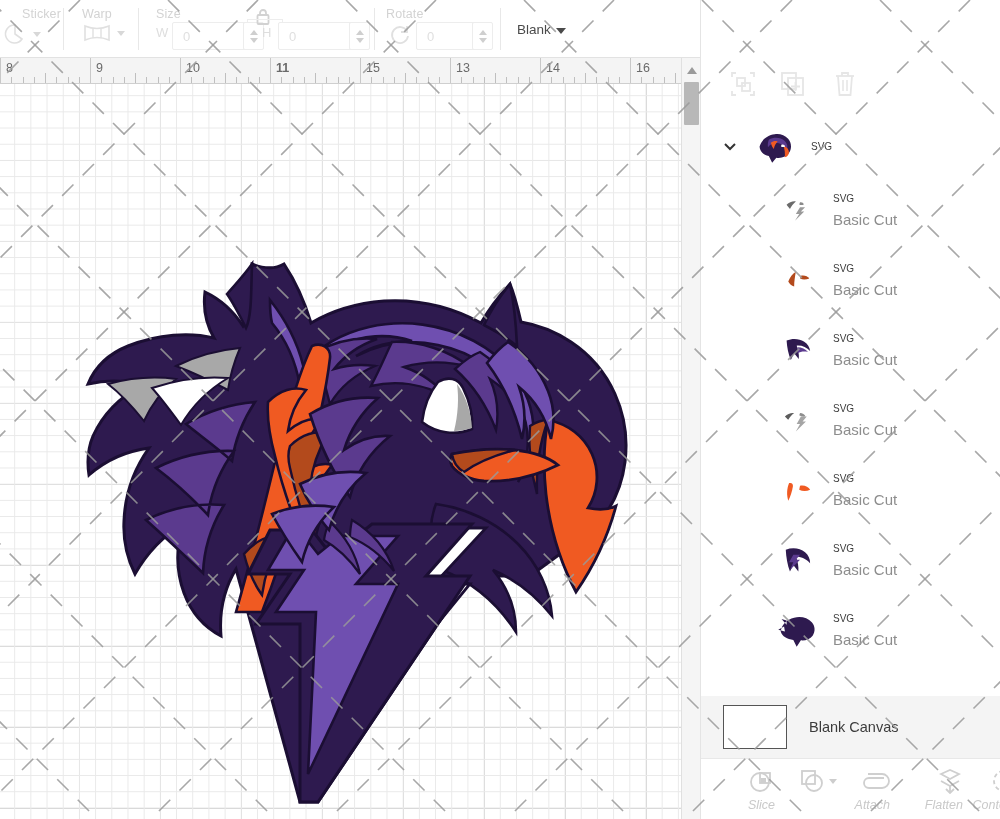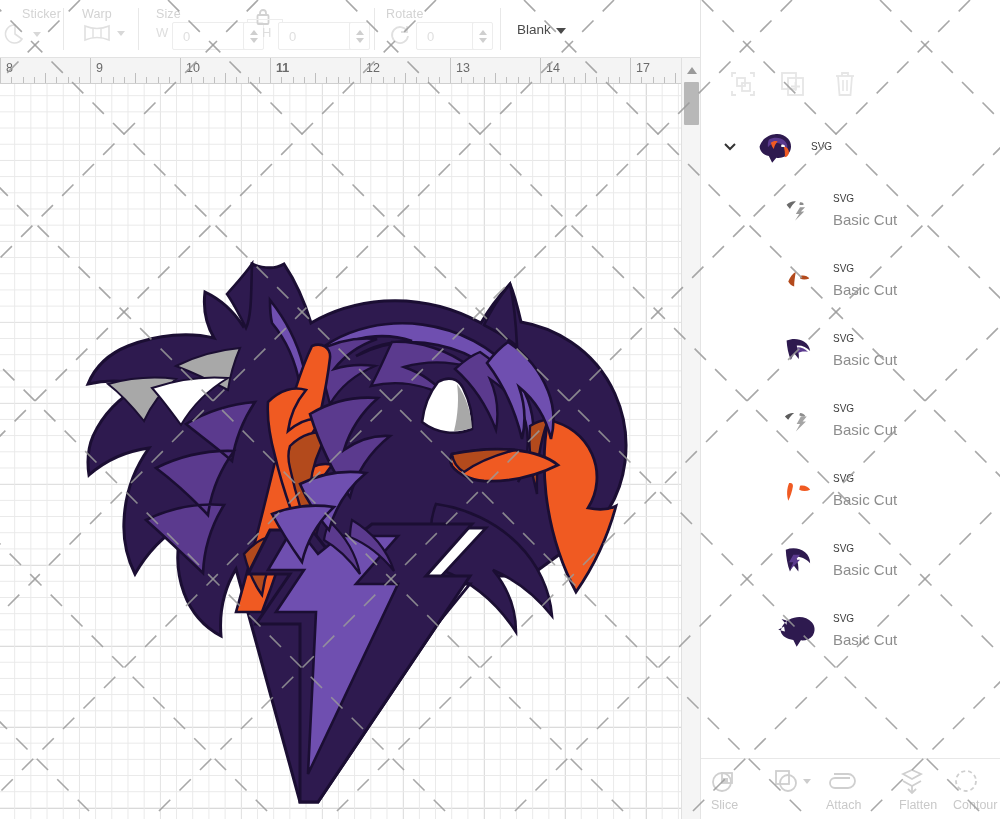--- a/index.html
+++ b/index.html
@@ -255,22 +255,22 @@
   
   #bottom-bar {
     position: absolute; left: 0; top: 758px;
     width: 300px; height: 61px;
     background: #fff;
     border-top: 1px solid #e8e8e8;
   }
   .bb-item {
     position: absolute; top: 8px;
     display: flex; flex-direction: column;
-    align-items: flex-start; width: 64px;
-    color: #cdcdcd; cursor: pointer;
+    align-items: flex-end; width: 64px;
+    color: #cdcdcd; cursor: pointer; font-style: italic;
   }
   .bb-ico { height: 28px; display: flex; align-items: center; }
   .bb-lab { font-size: 12.5px; margin-top: 3px; color: #c9c9c9; }
   .bb-caret {
     width: 0; height: 0;
     border-left: 4px solid transparent;
     border-right: 4px solid transparent;
     border-top: 5px solid #cdcdcd;
     margin-left: 4px;
   }
@@ -388,21 +388,21 @@
       <div class="ruler-major" style="left: 270px;"></div>
       <div class="ruler-num" style="left: 276px; font-weight: bold;">11</div>
       <div class="ruler-tick" style="left: 281.25px; height: 6px;"></div>
       <div class="ruler-tick" style="left: 292.5px; height: 6px;"></div>
       <div class="ruler-tick" style="left: 303.75px; height: 6px;"></div>
       <div class="ruler-tick" style="left: 315px; height: 10px;"></div>
       <div class="ruler-tick" style="left: 326.25px; height: 6px;"></div>
       <div class="ruler-tick" style="left: 337.5px; height: 6px;"></div>
       <div class="ruler-tick" style="left: 348.75px; height: 6px;"></div>
       <div class="ruler-major" style="left: 360px;"></div>
-      <div class="ruler-num" style="left: 366px;">12</div>
+      <div class="ruler-num" style="left: 366px;">15</div>
       <div class="ruler-tick" style="left: 371.25px; height: 6px;"></div>
       <div class="ruler-tick" style="left: 382.5px; height: 6px;"></div>
       <div class="ruler-tick" style="left: 393.75px; height: 6px;"></div>
       <div class="ruler-tick" style="left: 405px; height: 10px;"></div>
       <div class="ruler-tick" style="left: 416.25px; height: 6px;"></div>
       <div class="ruler-tick" style="left: 427.5px; height: 6px;"></div>
       <div class="ruler-tick" style="left: 438.75px; height: 6px;"></div>
       <div class="ruler-major" style="left: 450px;"></div>
       <div class="ruler-num" style="left: 456px;">13</div>
       <div class="ruler-tick" style="left: 461.25px; height: 6px;"></div>
@@ -415,21 +415,21 @@
       <div class="ruler-major" style="left: 540px;"></div>
       <div class="ruler-num" style="left: 546px;">14</div>
       <div class="ruler-tick" style="left: 551.25px; height: 6px;"></div>
       <div class="ruler-tick" style="left: 562.5px; height: 6px;"></div>
       <div class="ruler-tick" style="left: 573.75px; height: 6px;"></div>
       <div class="ruler-tick" style="left: 585px; height: 10px;"></div>
       <div class="ruler-tick" style="left: 596.25px; height: 6px;"></div>
       <div class="ruler-tick" style="left: 607.5px; height: 6px;"></div>
       <div class="ruler-tick" style="left: 618.75px; height: 6px;"></div>
       <div class="ruler-major" style="left: 630px;"></div>
-      <div class="ruler-num" style="left: 636px;">17</div>
+      <div class="ruler-num" style="left: 636px;">16</div>
       <div class="ruler-tick" style="left: 641.25px; height: 6px;"></div>
       <div class="ruler-tick" style="left: 652.5px; height: 6px;"></div>
       <div class="ruler-tick" style="left: 663.75px; height: 6px;"></div>
       <div class="ruler-tick" style="left: 675px; height: 10px;"></div>
       <div class="ruler-tick" style="left: 686.25px; height: 6px;"></div>
       <div class="ruler-tick" style="left: 697.5px; height: 6px;"></div>
     </div>
 
   <div id="canvas-wrap">
     <div id="grid-fine"></div>
@@ -803,20 +803,24 @@
               <path d="M16,56 C18,40 30,27 48,23 C64,19 80,23 90,34 C98,43 99,56 92,66 C86,74 75,78 64,77 L54,92 L46,76 C32,74 19,68 16,56 Z M24,44 L10,52 L26,56 Z M30,30 L18,26 L30,40 Z" fill="#2E1A4F"></path>
             </svg>
           </span>
           <span class="layer-texts">
             <div class="layer-title">SVG</div>
             <div class="layer-sub">Basic Cut</div>
           </span>
         </div>
       </div>
 
+    <div id="blank-row">
+      <div id="blank-swatch"></div>
+      <div id="blank-label">Blank Canvas</div>
+    </div>
 
     <div id="bottom-bar">
         <div class="bb-item" style="left: 10px;">
           <div class="bb-ico">
             <svg width="26" height="26" viewBox="0 0 26 26">
               <circle cx="11" cy="14" r="9" fill="none" stroke="#cfcfcf" stroke-width="1.8"></circle>
               <rect x="11" y="5" width="10" height="10" fill="none" stroke="#cfcfcf" stroke-width="1.8"></rect>
               <rect x="12" y="10" width="5" height="5" fill="#cfcfcf"></rect>
             </svg>
           </div>

